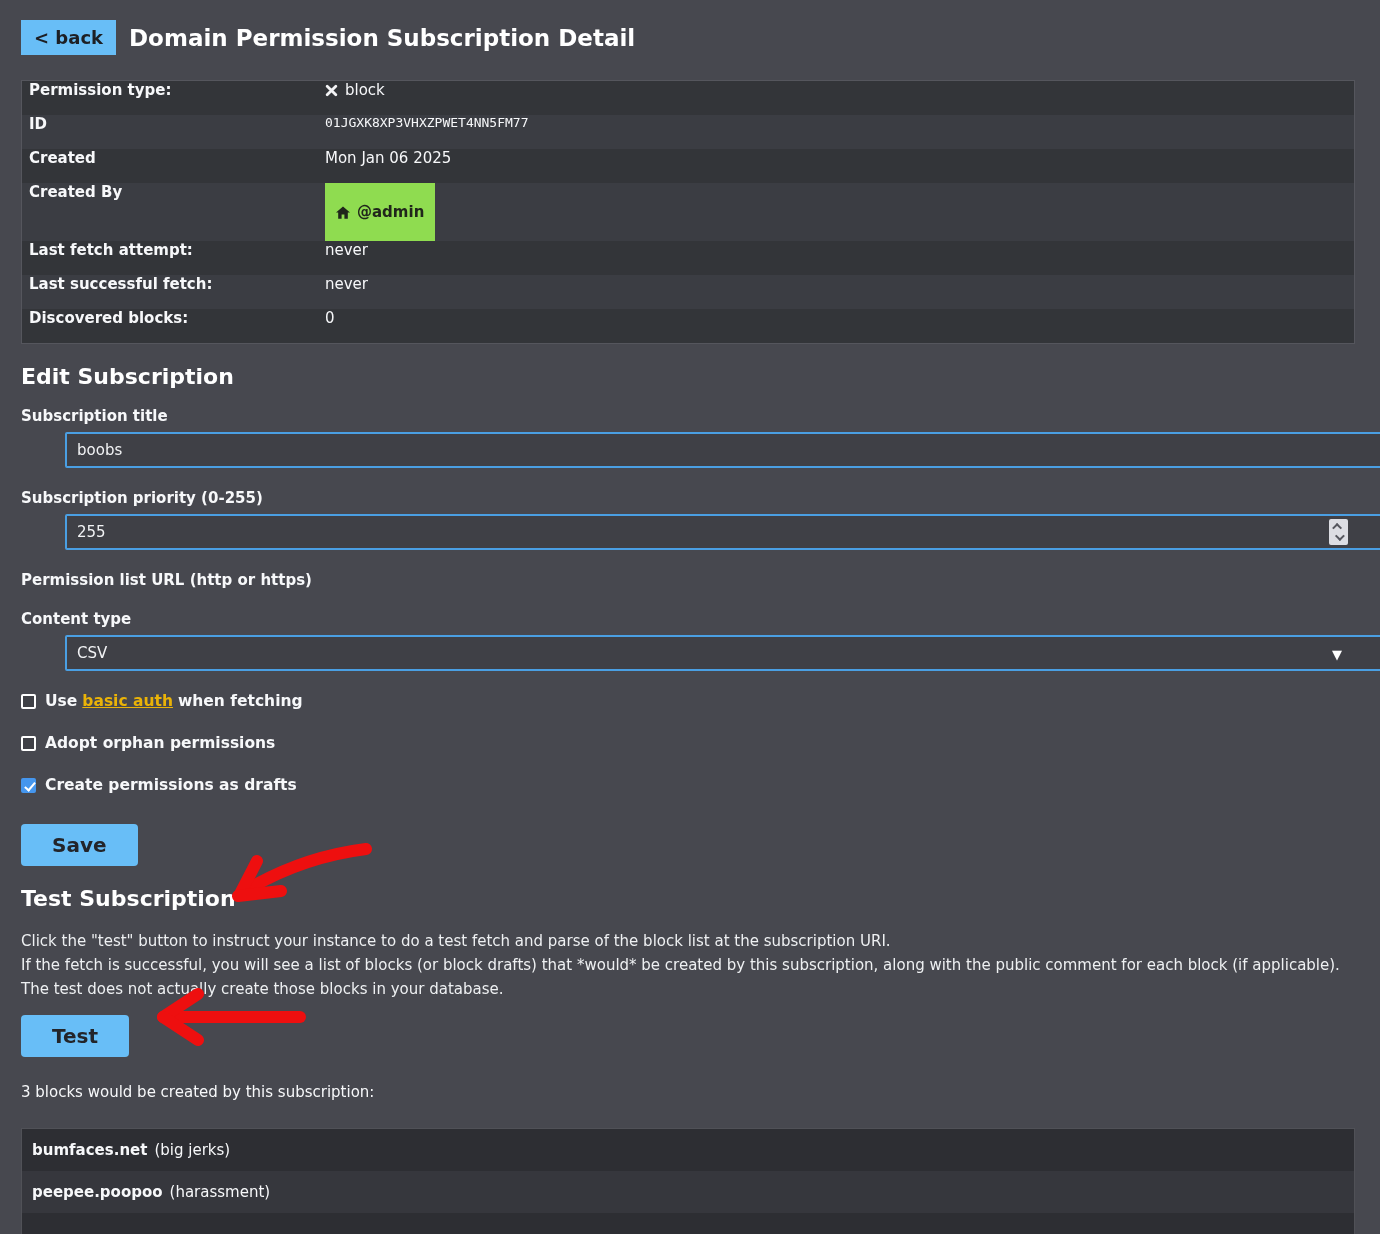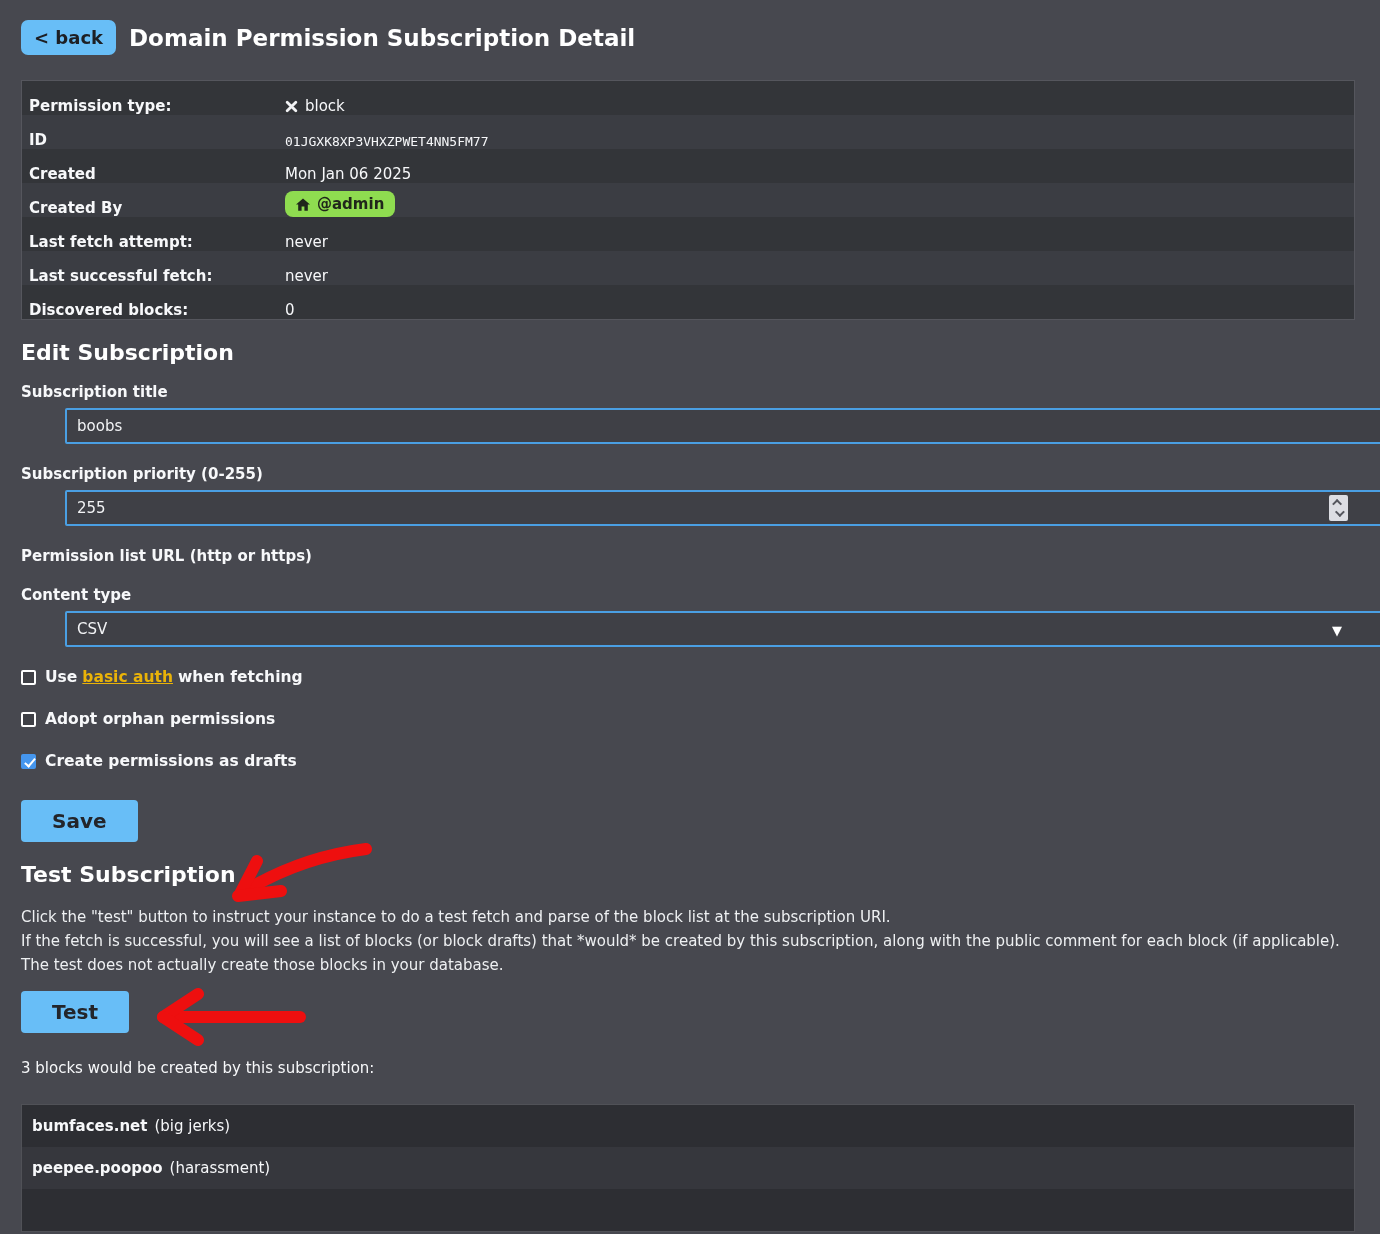--- a/index.html
+++ b/index.html
@@ -12,37 +12,37 @@
     position:relative;
     overflow:hidden;
     display:flex; flex-direction:column;
   }
   .page { flex:1; padding:20px 25px 0 21px; }
 
   
   .hdr { display:flex; align-items:center; gap:13px; margin-bottom:25px; }
   .back-btn {
     background:#68bef7; color:#1d1f24; font-weight:bold; font-size:18px;
-    border:none; border-radius:7px; padding:7px 13px; cursor:pointer;
+    border:none; border-radius:0; padding:7px 13px; cursor:pointer;
     font-family:inherit;
   }
   h1 { font-size:23px; margin:0; font-weight:bold; color:#ffffff; }
 
   
   .info-table { border:1px solid #55565d; }
-  .info-row { display:flex; align-items:flex-end; min-height:34px; }
+  .info-row { display:flex; align-items:flex-start; min-height:34px;gap:40px; }
   .info-row:nth-child(odd)  { background:#333539; }
   .info-row:nth-child(even) { background:#3b3d43; }
   .info-label { width:263px; padding-left:7px; font-weight:bold; font-size:15px; flex:none; }
   .info-value { font-size:15px; display:flex; align-items:center; gap:7px; }
   .mono { font-family:"DejaVu Sans Mono","Liberation Mono",monospace; font-size:13px; }
   .badge {
     display:inline-flex; align-items:center; gap:7px;
     background:#8fdc50; color:#20261b; font-weight:bold; font-size:15px;
-    padding:4px 11px; border-radius:8px;
+    padding:20px 11px; border-radius:0;
   }
   .x-icon svg, .home-icon svg { display:block; }
 
   
   h2 { font-size:22px; margin:20px 0 18px 0; font-weight:bold; color:#ffffff; }
   .fld-label { font-weight:bold; font-size:15px; margin-bottom:7px; }
   .fld { margin-bottom:21px; position:relative; }
   .txt-input, .sel {
     width:100%; height:36px; background:#3f4046; color:#f2f3f5;
     border:2px solid #4a9fe3; border-radius:2px; font-size:15px;

